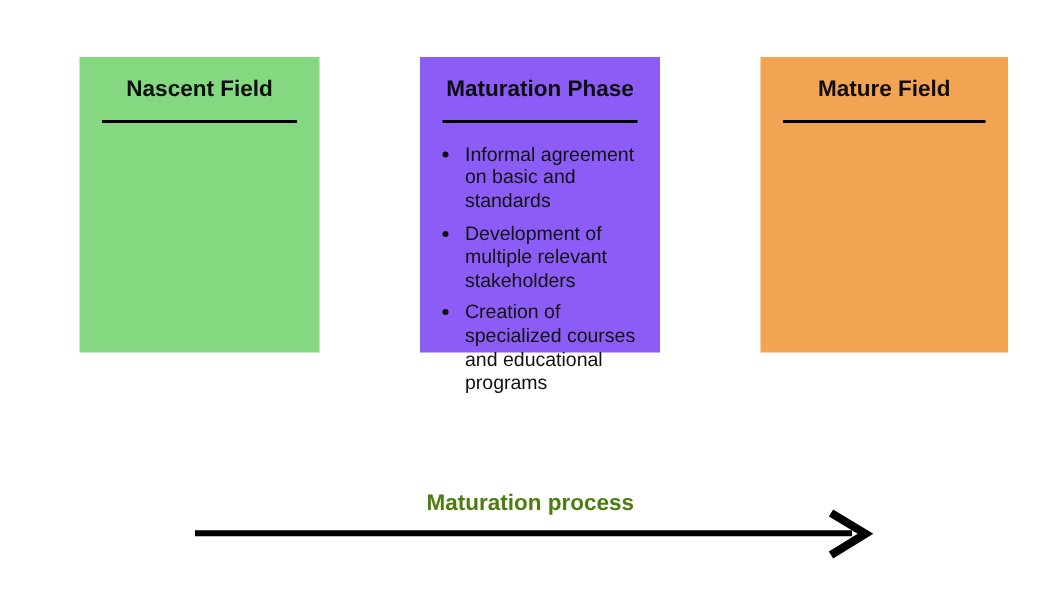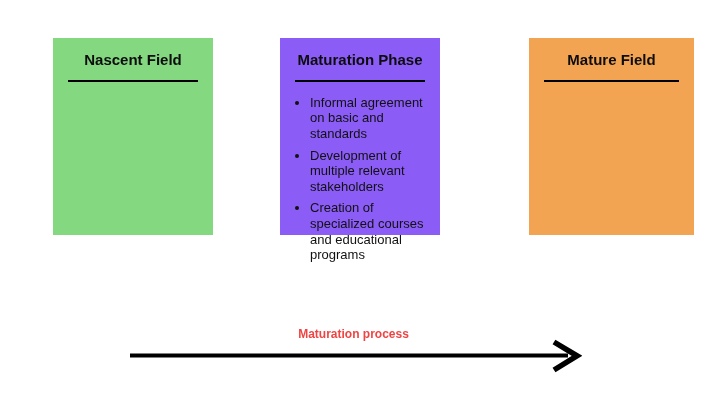--- a/index.html
+++ b/index.html
@@ -16,21 +16,21 @@
     overflow: hidden;
   }
   .card {
     position: absolute;
     top: 38px;
     height: 197px;
     color: #000000;
   }
   .card-0 { left: 53px;  width: 160px; }
   .card-1 { left: 280px; width: 160px; }
-  .card-2 { left: 529px; width: 165px; }
+  .card-2 { left: 507px; width: 165px; }
   .card-title {
     margin: 14px 8px 0;
     font-size: 15px;
     font-weight: bold;
     line-height: 1.05;
     text-align: center;
     color: #0d0d0d;
   }
   .divider {
     height: 2px;
@@ -44,23 +44,23 @@
     line-height: 1.2;
     color: #111111;
   }
   .bullets li { margin-bottom: 6px; }
   .arrow-label {
     position: absolute;
     left: 130px;
     top: 327px;
     width: 447px;
     text-align: center;
-    font-size: 12px;
+    font-size: 15px;
     font-weight: bold;
-    color: #ef4444;
+    color: #4d7c0f;
   }
   .arrow-svg {
     position: absolute;
     left: 130px;
     top: 330px;
     display: block;
   }
 </style>
 </head>
 <body>

